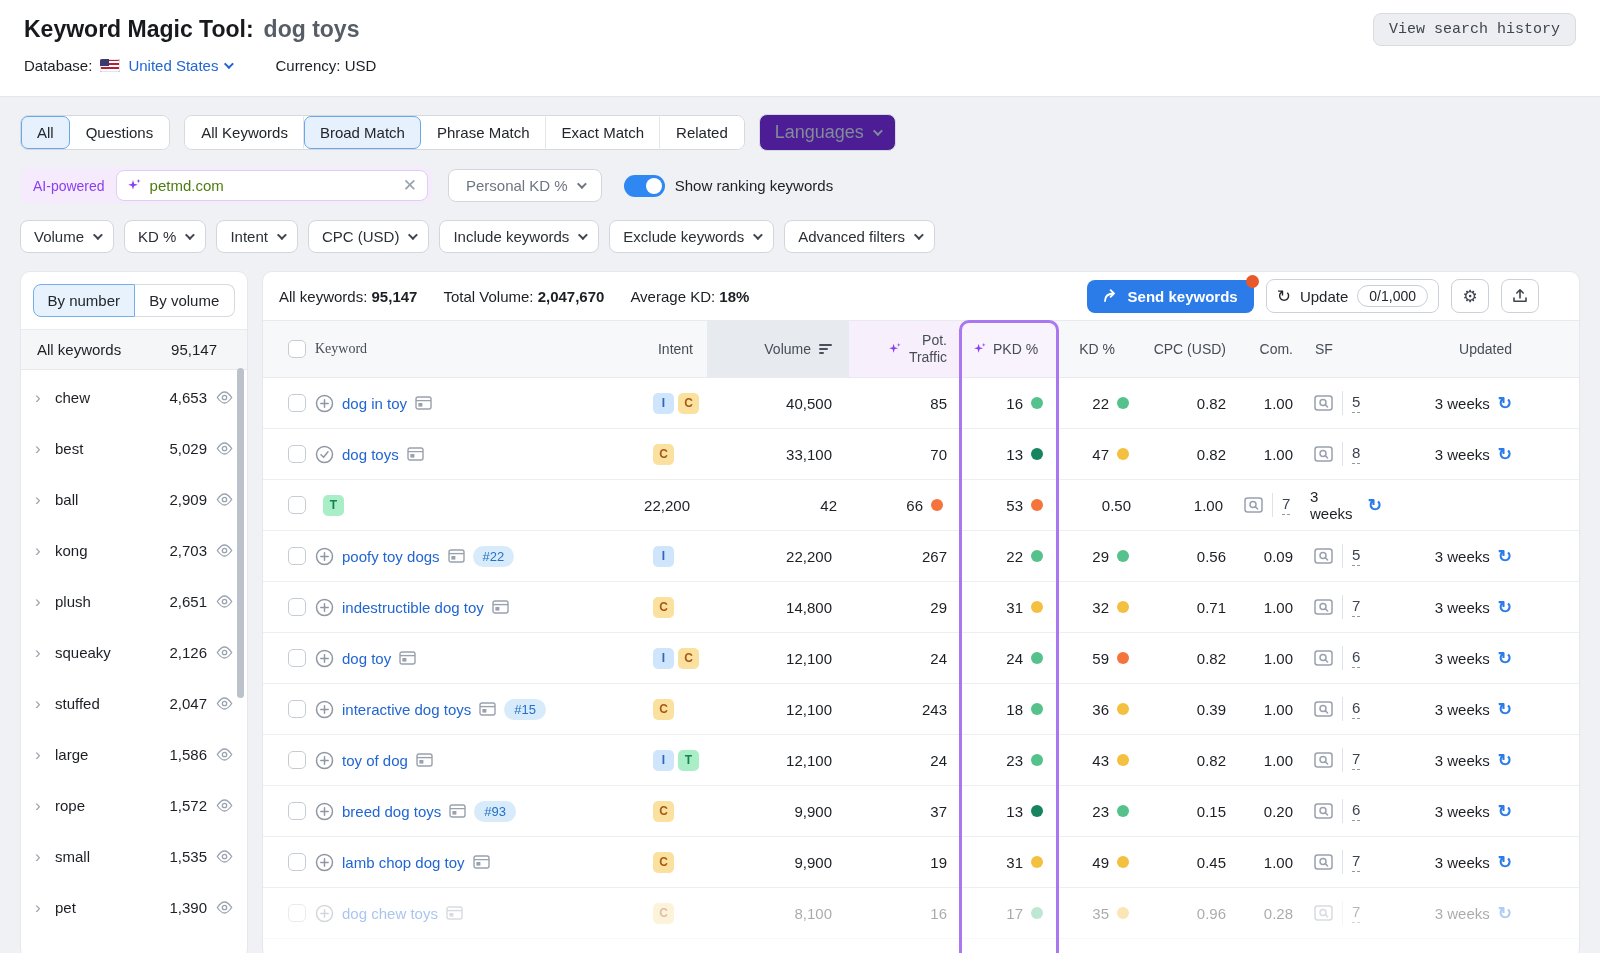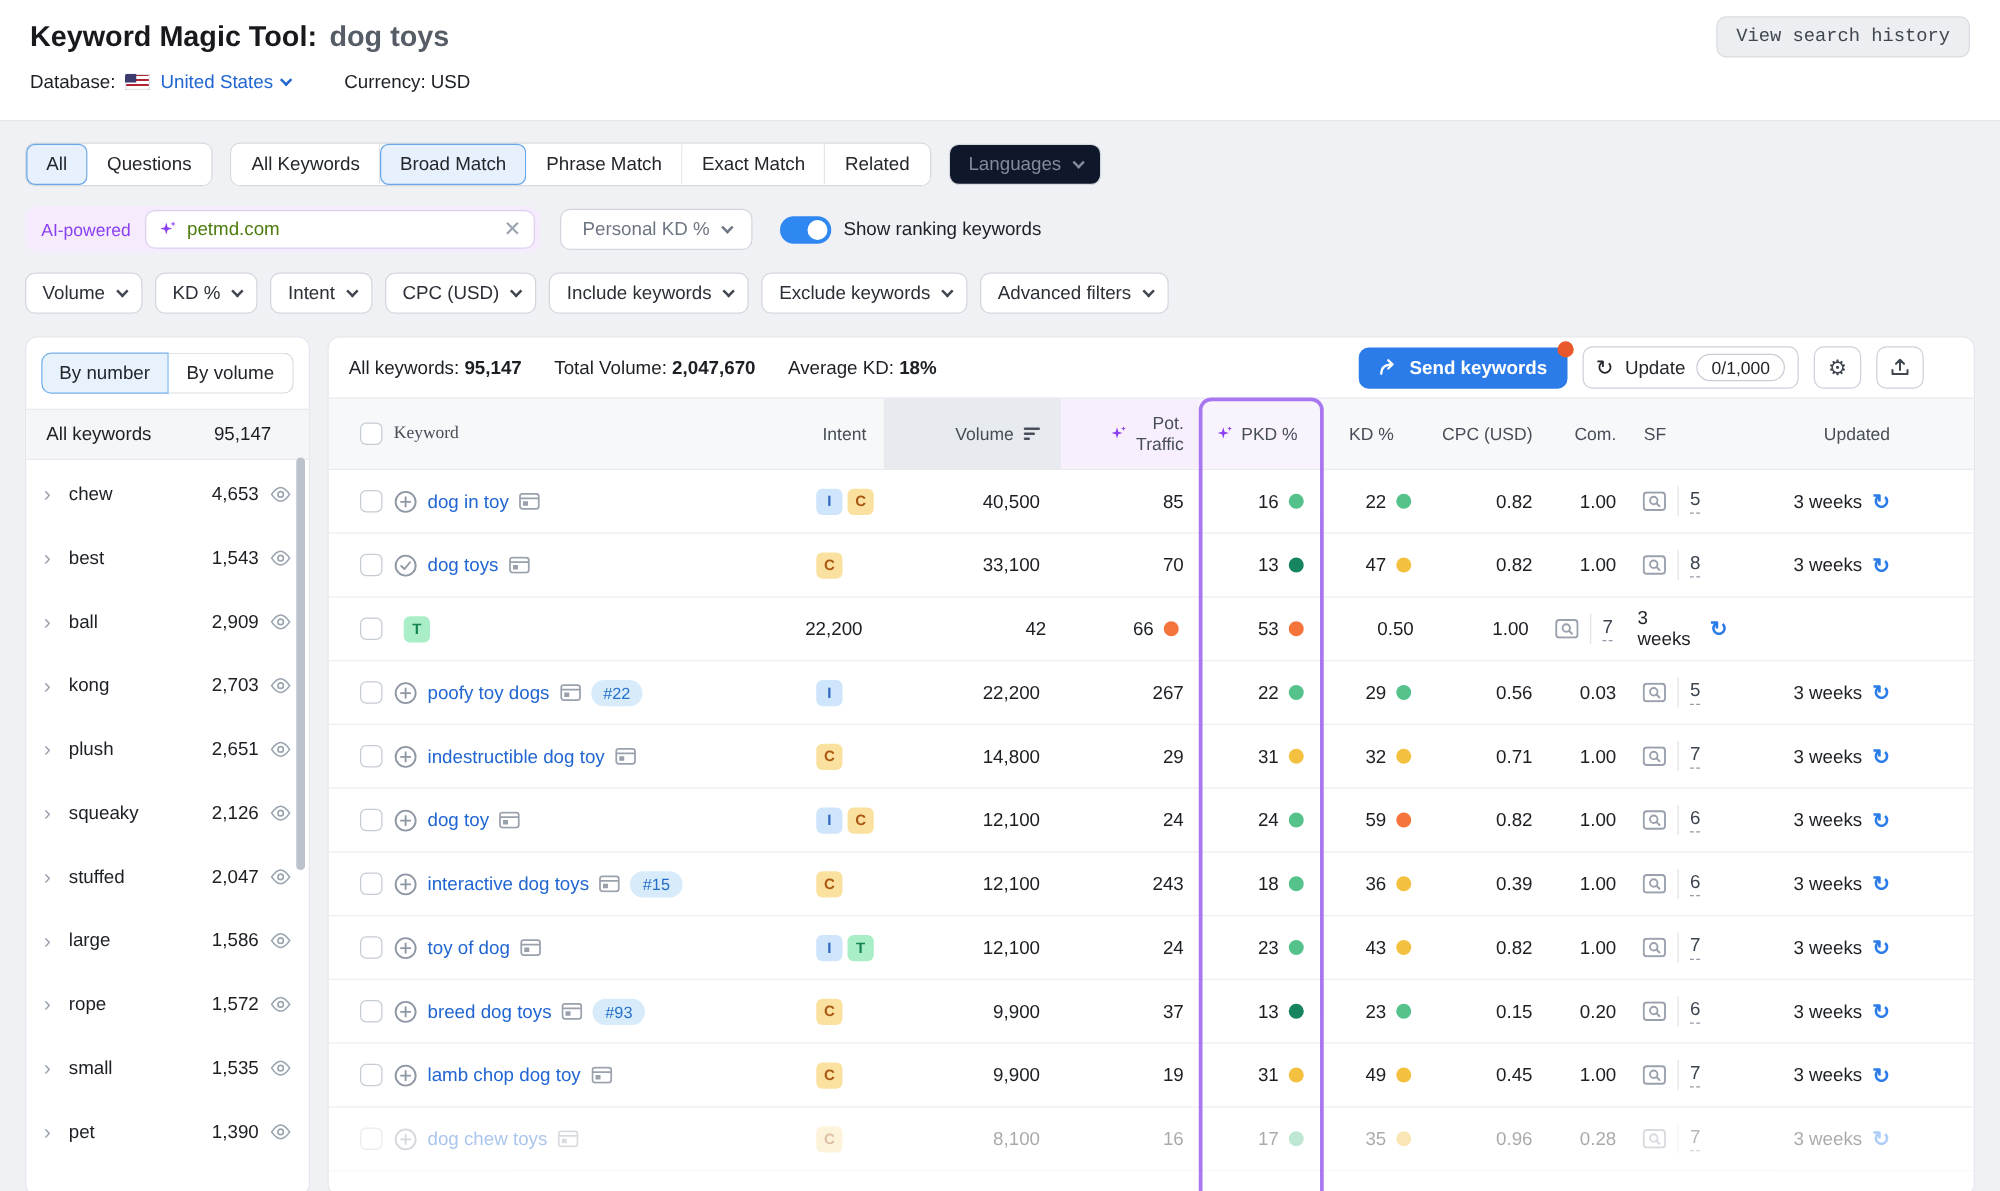--- a/index.html
+++ b/index.html
@@ -24,21 +24,21 @@
 
   
   .controls { background:#f0f1f4; border-top:1px solid #e4e6ea; padding:17px 20px 0; height:857px; }
   .tabs-row { display:flex; align-items:center; gap:14px; }
   .seg { display:flex; background:#fff; border:1px solid #d6dade; border-radius:8px; overflow:visible; }
   .tab { background:#fff; border:1px solid transparent; border-right:1px solid #e2e5e9; padding:7px 15px;
     font-size:15px; color:#23262b; cursor:pointer; }
   .tab:first-child { border-radius:7px 0 0 7px; }
   .tab:last-child { border-right:1px solid transparent; border-radius:0 7px 7px 0; }
   .tab.active { background:var(--tab-active-bg); border:1px solid var(--tab-active-border) !important; border-radius:7px; }
-  .lang-btn { background:#0f172a; border:1px solid #d6dade; border-radius:8px; padding:7px 15px; font-size:15px;
+  .lang-btn { background:#4c1d95; border:1px solid #d6dade; border-radius:8px; padding:7px 15px; font-size:18px;
     color:#828b99; display:flex; align-items:center; gap:9px; cursor:pointer; }
 
   .search-row { display:flex; align-items:center; gap:16px; margin-top:16px; }
   .ai-wrap { display:flex; align-items:center; background:#f5ebfd; border-radius:10px; padding:3px 4px 3px 13px; width:412px; }
   .ai-label { color:var(--ai-purple); font-size:14px; margin-right:11px; white-space:nowrap; }
   .ai-input { flex:1; display:flex; align-items:center; gap:8px; background:#fff; border:1px solid #dcd0ef;
     border-radius:8px; padding:6px 10px; }
   .ai-input input { border:none; outline:none; font-size:15px; color:#4d7c0f; flex:1; font-family:inherit; background:transparent; }
   .clear-x { color:#9aa3b0; font-size:17px; cursor:pointer; line-height:1; }
   .pkd-filter-btn { background:#fff; border:1px solid #d3d7dd; border-radius:8px; padding:7px 17px; font-size:15px;
@@ -263,21 +263,21 @@
             <span style="display: flex;">
               <svg width="17" height="13" viewBox="0 0 17 13">
                 <path d="M1.3 6.5 C4 2.6 6.4 1 8.5 1 s4.5 1.6 7.2 5.5 C13 10.4 10.6 12 8.5 12 S4 10.4 1.3 6.5 Z" fill="none" stroke="#9aa3b0" stroke-width="1.3"></path>
                 <circle cx="8.5" cy="6.5" r="2.2" fill="none" stroke="#9aa3b0" stroke-width="1.3"></circle>
               </svg>
             </span>
           </div>
           <div class="group-row">
             <span class="group-chevron">›</span>
             <span class="group-label">best</span>
-            <span class="group-count">1,543</span>
+            <span class="group-count">5,029</span>
             <span style="display: flex;">
               <svg width="17" height="13" viewBox="0 0 17 13">
                 <path d="M1.3 6.5 C4 2.6 6.4 1 8.5 1 s4.5 1.6 7.2 5.5 C13 10.4 10.6 12 8.5 12 S4 10.4 1.3 6.5 Z" fill="none" stroke="#9aa3b0" stroke-width="1.3"></path>
                 <circle cx="8.5" cy="6.5" r="2.2" fill="none" stroke="#9aa3b0" stroke-width="1.3"></circle>
               </svg>
             </span>
           </div>
           <div class="group-row">
             <span class="group-chevron">›</span>
             <span class="group-label">ball</span>
@@ -629,21 +629,21 @@
               <div class="cell num c-pot">267</div>
               <div class="cell c-pkd">
                 <span>22</span>
                 <span class="dot dot-green"></span>
               </div>
               <div class="cell c-kd">
                 <span>29</span>
                 <span class="dot dot-green"></span>
               </div>
               <div class="cell num c-cpc">0.56</div>
-              <div class="cell num c-com">0.03</div>
+              <div class="cell num c-com">0.09</div>
               <div class="cell c-sf">
                 <span style="display: flex;">
                   <svg width="19" height="16" viewBox="0 0 19 16">
                     <rect x="1" y="1" width="17" height="14" rx="2.5" fill="none" stroke="#99a1ad" stroke-width="1.5"></rect>
                     <circle cx="9" cy="7.4" r="3" fill="none" stroke="#99a1ad" stroke-width="1.5"></circle>
                     <path d="M11.2 9.6 L13.6 12" stroke="#99a1ad" stroke-width="1.5" stroke-linecap="round"></path>
                   </svg>
                 </span>
                 <span class="sf-divider"></span>
                 <span class="sf-num">5</span>

